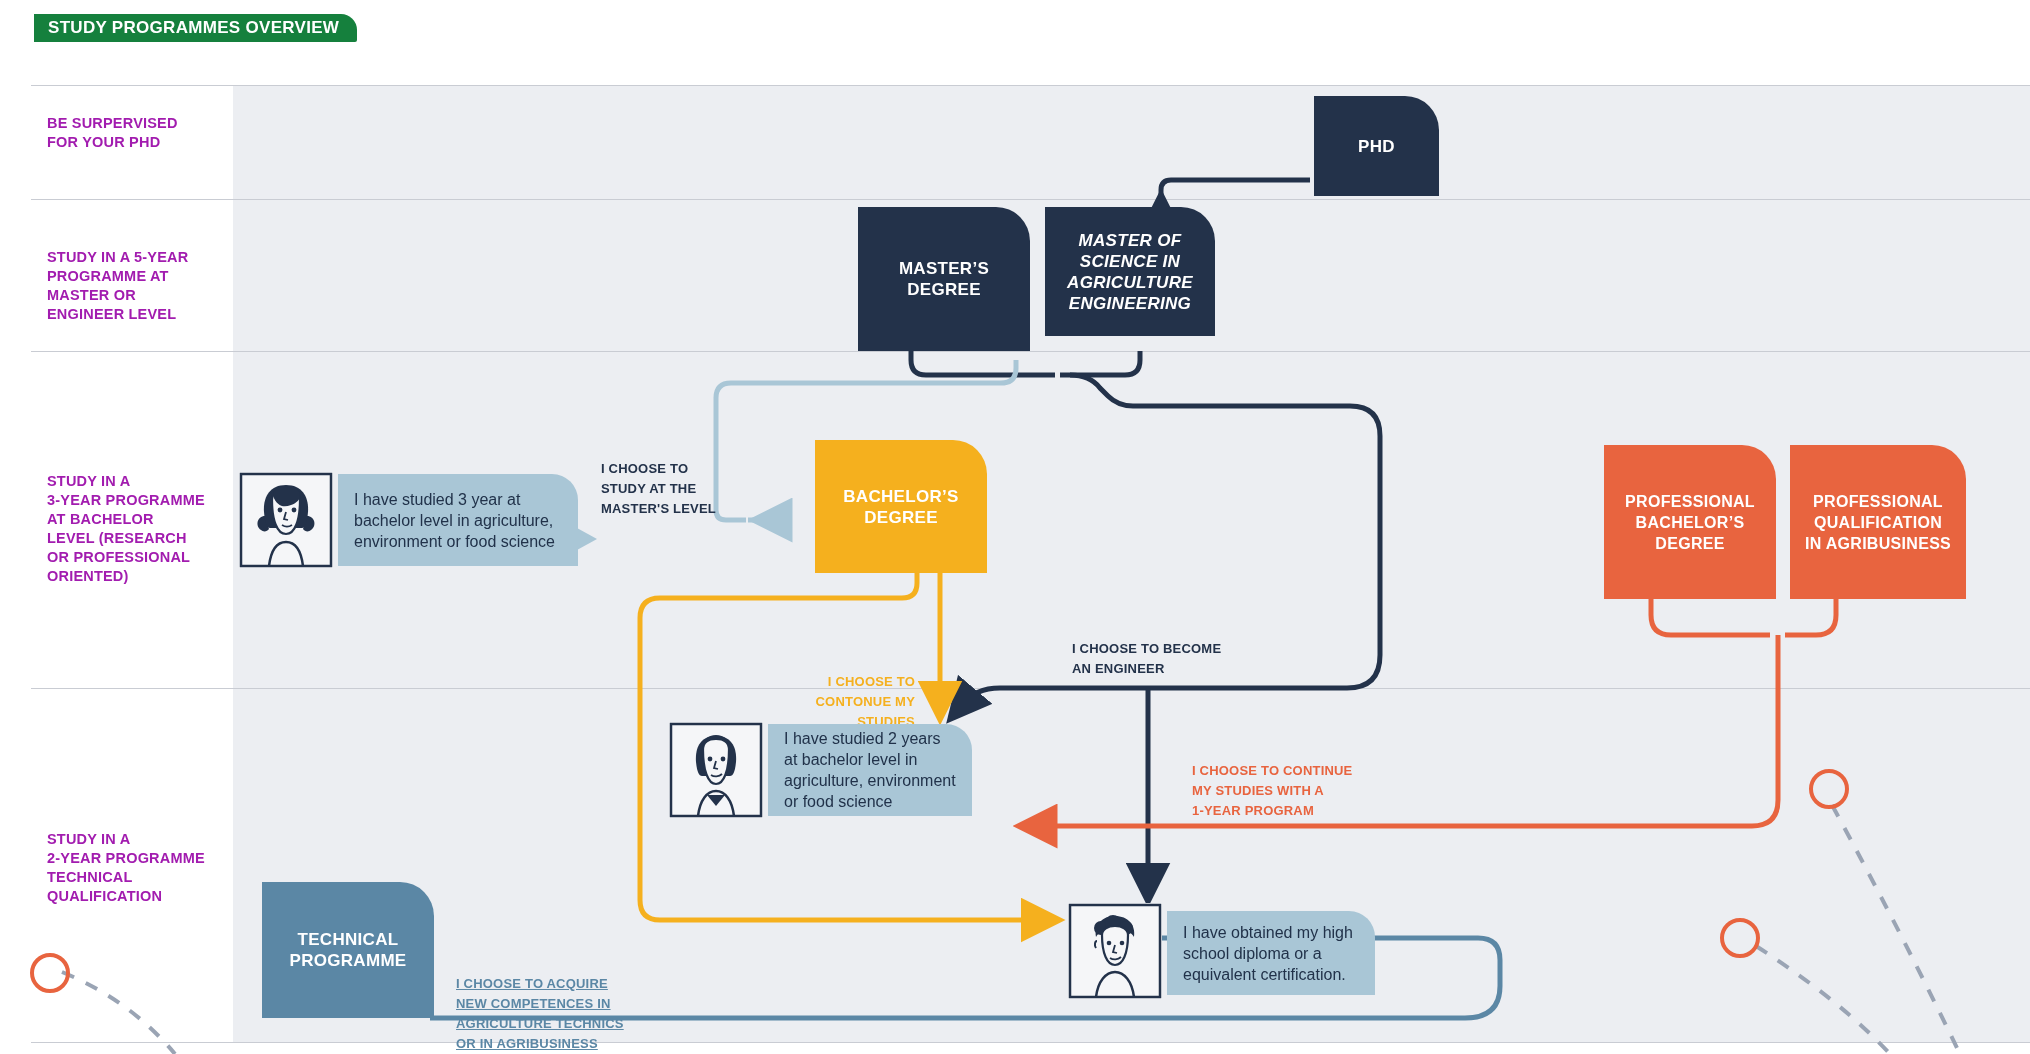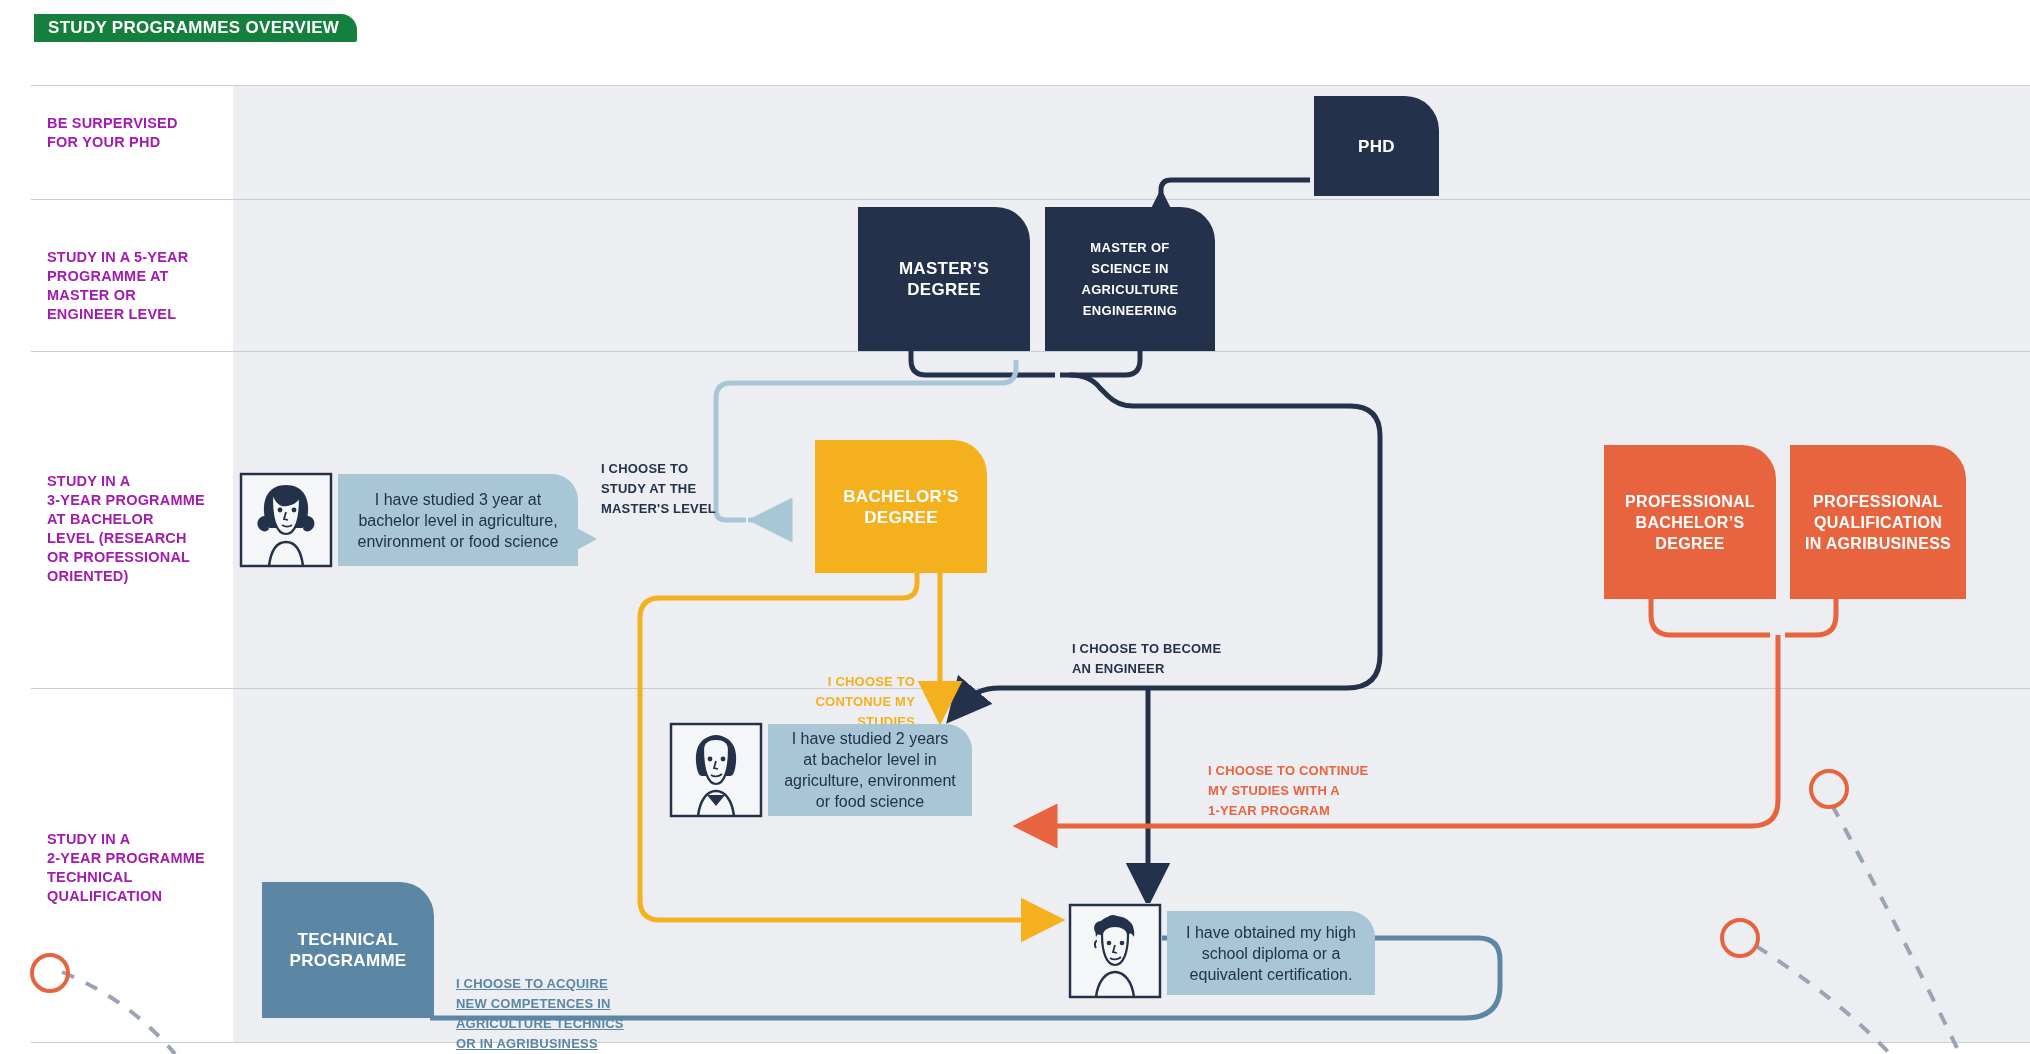--- a/index.html
+++ b/index.html
@@ -51,21 +51,21 @@
   .caption.steel{color:#5b87a5;}
   .caption.right{text-align:right;}
 
   
   .persona{position:absolute;}
   .portrait{position:absolute;background:#f5f6f8;}
   .bubble{
     position:absolute;background:#a9c6d6;color:#21324a;
     font-size:16px;line-height:21px;
     border-top-right-radius:26px;
-    display:flex;align-items:center;box-sizing:border-box;padding:10px 16px;text-align:center;
+    display:flex;align-items:center;box-sizing:border-box;padding:10px 16px;
   }
 </style>
 </head>
 <body>
 
 <div id="stage">
 
   <div id="title-tab">STUDY PROGRAMMES OVERVIEW</div>
 
   <div id="band"></div>
@@ -150,21 +150,21 @@
     <circle cx="50" cy="973" r="18" fill="none" stroke="#e8643f" stroke-width="4"></circle>
     <circle cx="1740" cy="938" r="18" fill="none" stroke="#e8643f" stroke-width="4"></circle>
     <circle cx="1829" cy="789" r="18" fill="none" stroke="#e8643f" stroke-width="4"></circle>
   </svg>
 
   <div class="node navy" style="left:1314px;top:96px;width:125px;height:100px;font-size:17px;">PHD</div>
 
   <div class="node navy" style="left:858px;top:207px;width:172px;height:144px;font-size:17px;white-space:pre-line;">MASTER’S
 DEGREE</div>
 
-  <div class="node navy" style="left:1045px;top:207px;width:170px;height:144px;font-size:13px;white-space:pre-line;">MASTER OF
+  <div class="node navy" style="left:1045px;top:207px;width:170px;height:129px;font-size:17px;white-space:pre-line;font-style:italic;">MASTER OF
 SCIENCE IN
 AGRICULTURE
 ENGINEERING</div>
 
   <div class="node yellow" style="left:815px;top:440px;width:172px;height:133px;font-size:17px;white-space:pre-line;">BACHELOR’S
 DEGREE</div>
 
   <div class="node orange" style="left:1604px;top:445px;width:172px;height:154px;font-size:16px;white-space:pre-line;">PROFESSIONAL
 BACHELOR’S
 DEGREE</div>
@@ -180,21 +180,21 @@
 STUDY AT THE
 MASTER'S LEVEL</div>
 
   <div class="caption yellow right" style="left:700px;top:672px;width:215px;white-space:pre-line;">I CHOOSE TO
 CONTONUE MY
 STUDIES</div>
 
   <div class="caption navy" style="left:1072px;top:639px;white-space:pre-line;">I CHOOSE TO BECOME
 AN ENGINEER</div>
 
-  <div class="caption orange" style="left:1192px;top:761px;white-space:pre-line;margin-left:16px;">I CHOOSE TO CONTINUE
+  <div class="caption orange" style="left:1192px;top:761px;white-space:pre-line;">I CHOOSE TO CONTINUE
 MY STUDIES WITH A
 1-YEAR PROGRAM</div>
 
   <div class="caption steel" style="left:456px;top:974px;white-space:pre-line;text-decoration:underline;">I CHOOSE TO ACQUIRE
 NEW COMPETENCES IN
 AGRICULTURE TECHNICS
 OR IN AGRIBUSINESS</div>
 
   <div class="persona" style="left:239px;top:472px;">
     <div class="portrait" style="left:0;top:0;width:94px;height:96px;">

